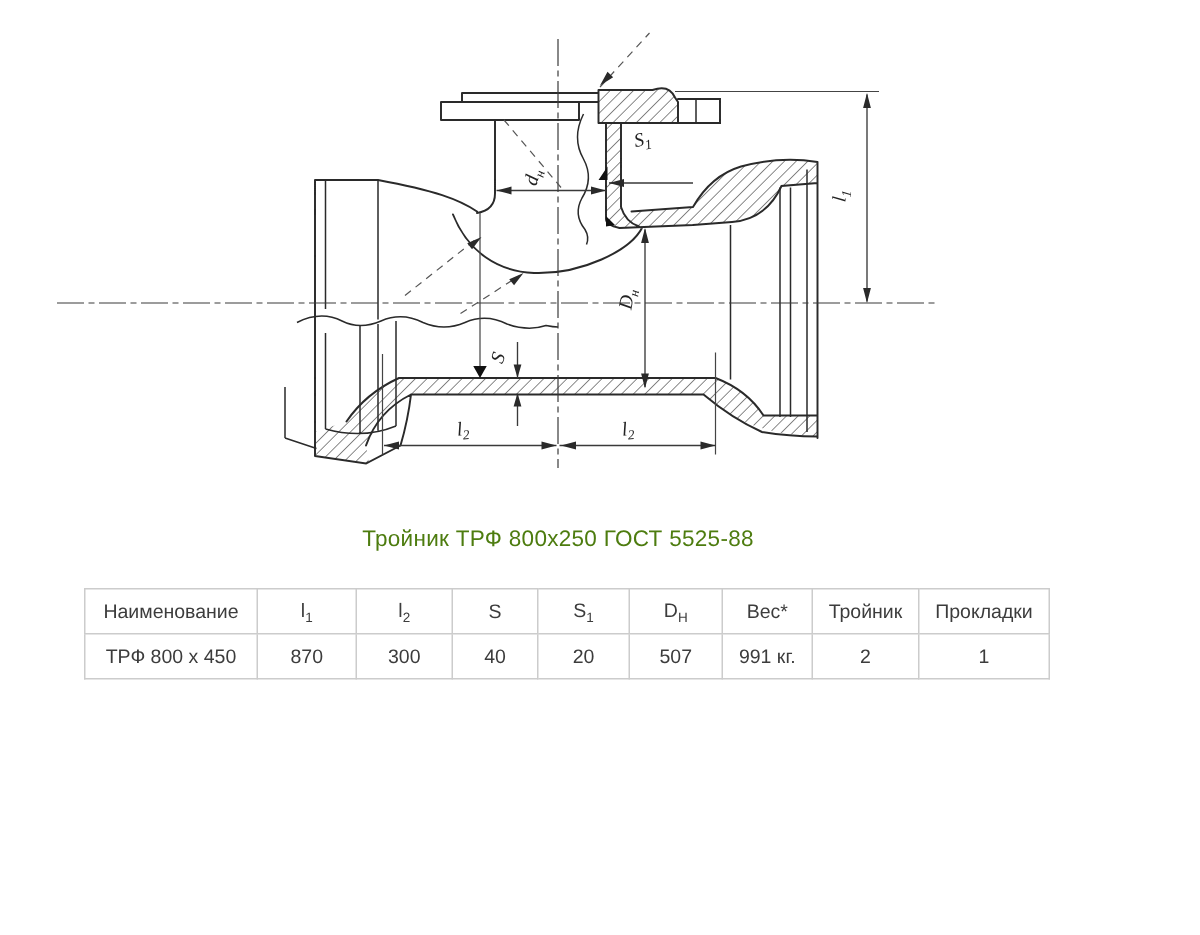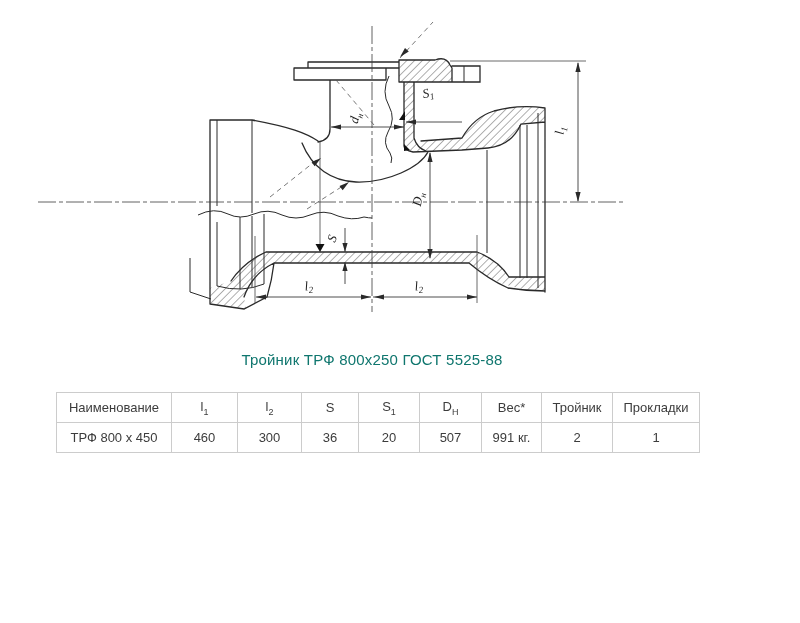--- a/index.html
+++ b/index.html
@@ -1,20 +1,20 @@
 <!DOCTYPE html>
 <html><head>
 <meta charset="utf-8">
 <style>
   html,body{margin:0;padding:0;background:#fff;}
   .page{position:relative;width:800px;height:623px;background:#ffffff;overflow:hidden;
         font-family:"Liberation Sans", sans-serif;}
   .drawing-svg{position:absolute;left:0;top:0;}
   .title{position:absolute;left:0;top:351px;width:744px;text-align:center;
-         font-size:15px;color:#0f766e;letter-spacing:.2px;}
+         font-size:15px;color:#4d7c0f;letter-spacing:.2px;}
   .spec-table{position:absolute;left:56px;top:392px;width:644px;border-collapse:collapse;
               font-size:13px;color:#3c3c3c;padding-left:41px;}
   .spec-table th,.spec-table td{border:1px solid #cccccc;text-align:center;
               font-weight:400;padding:0;height:29px;vertical-align:middle;}
   .spec-table sub{font-size:9px;}
   
   .ln  {stroke:#2a2a2a;stroke-width:1.3;fill:none;stroke-linecap:round;}
   .ln2 {stroke:#2a2a2a;stroke-width:1.0;fill:none;}
   .thin{stroke:#444;stroke-width:0.8;fill:none;}
   .cl  {stroke:#3a3a3a;stroke-width:0.8;fill:none;stroke-dasharray:18 3 4 3;}
@@ -178,23 +178,23 @@
           <th>S<sub>1</sub></th>
           <th>D<sub>H</sub></th>
           <th>Вес*</th>
           <th>Тройник</th>
           <th>Прокладки</th>
         </tr>
       </thead>
     <tbody id="tbody-rows">
         <tr>
           <td>ТРФ 800 х 450</td>
-          <td>460</td>
+          <td>870</td>
           <td>300</td>
-          <td>36</td>
+          <td>40</td>
           <td>20</td>
           <td>507</td>
           <td>991 кг.</td>
           <td>2</td>
           <td>1</td>
         </tr>
       </tbody>
   </table>
 
 </div>

